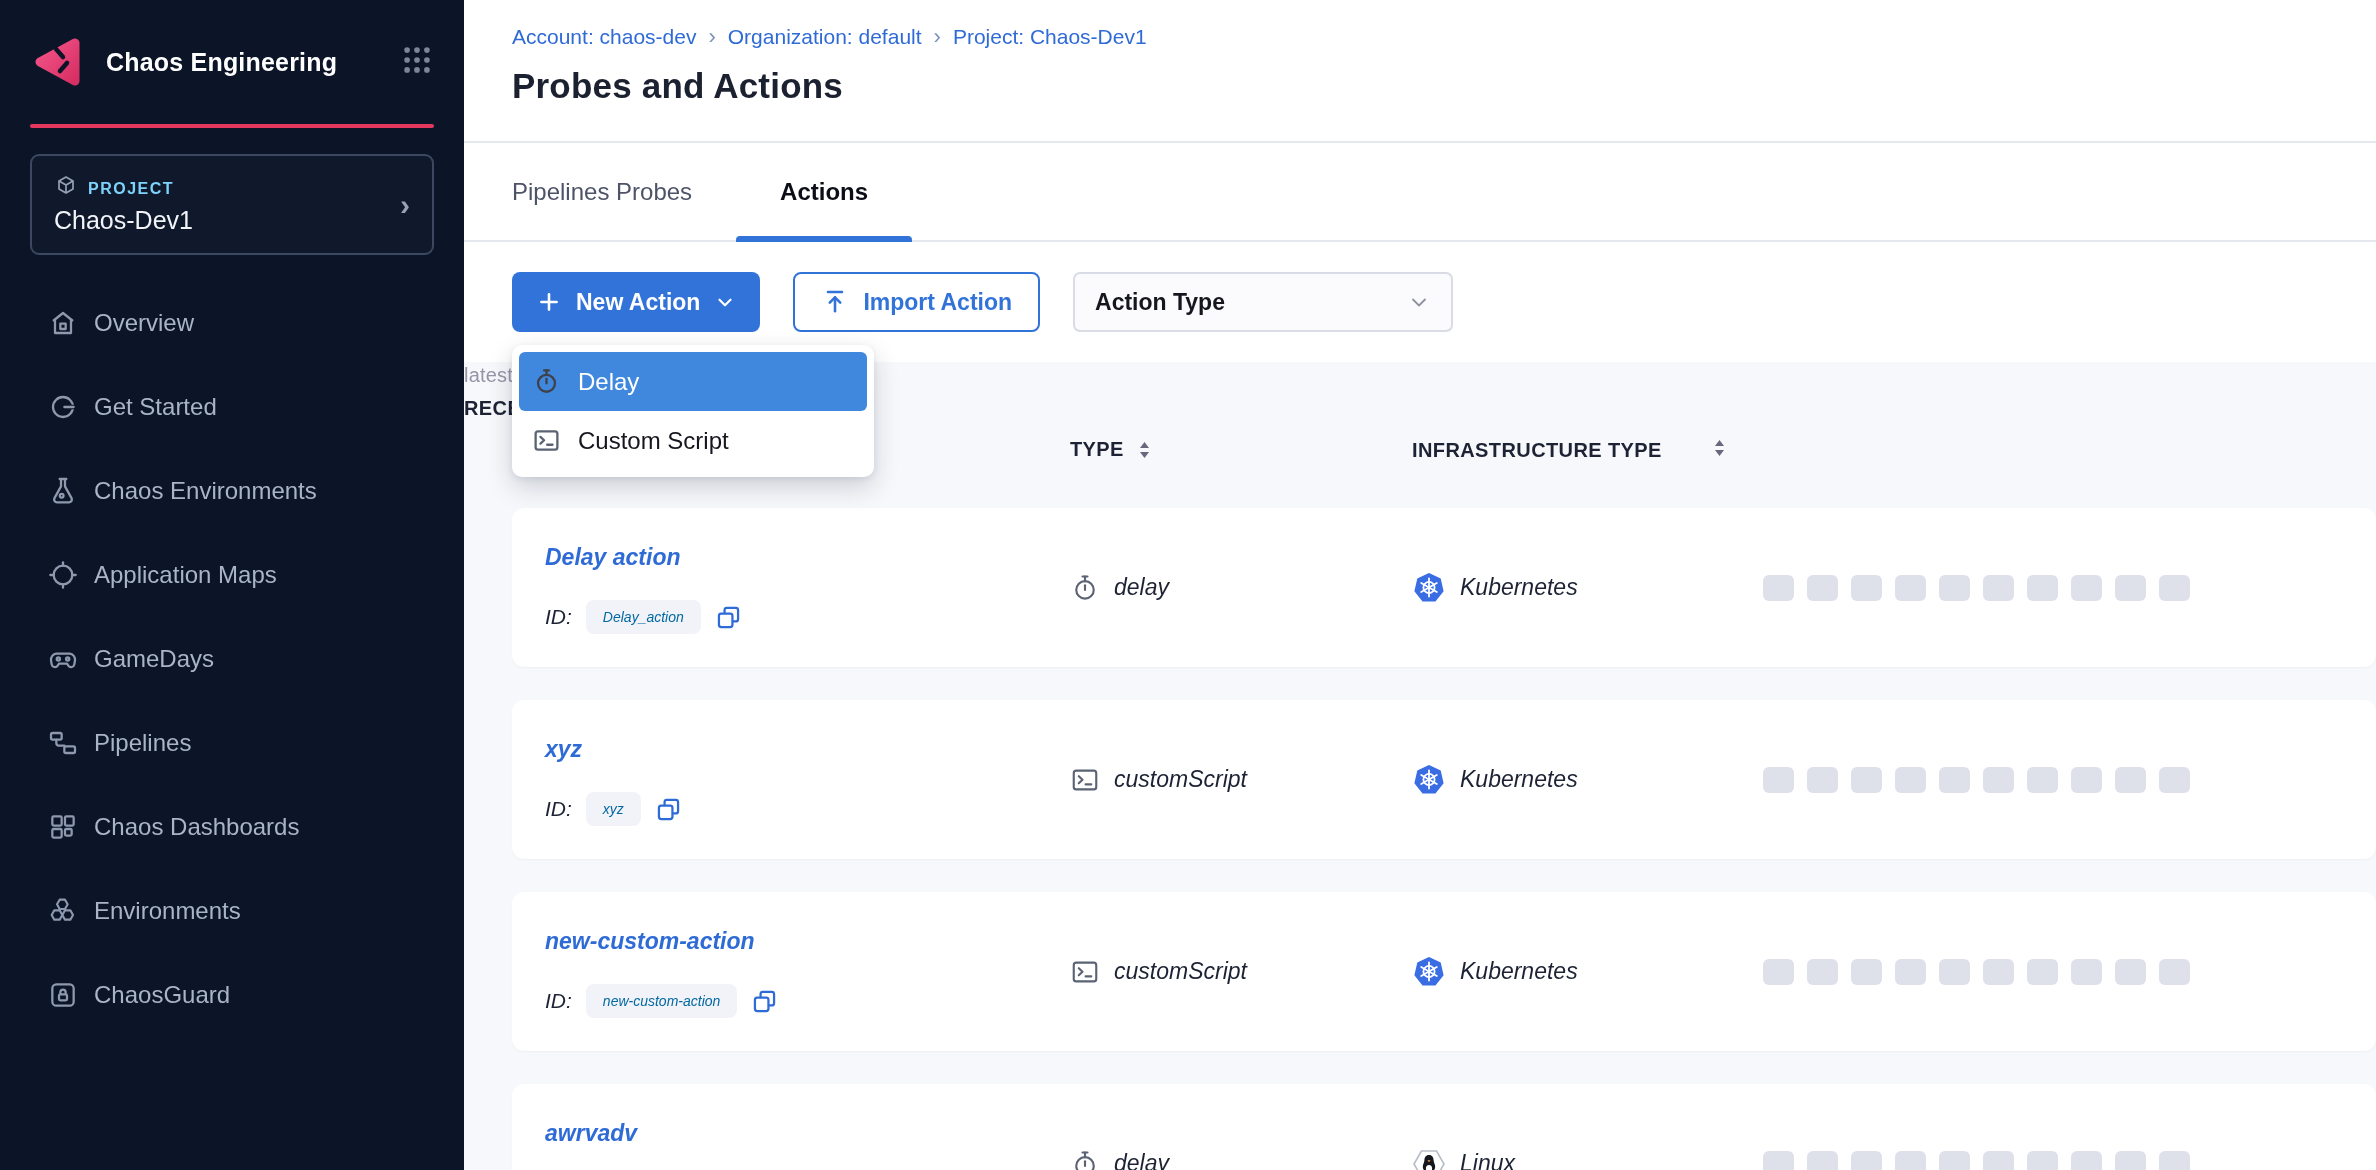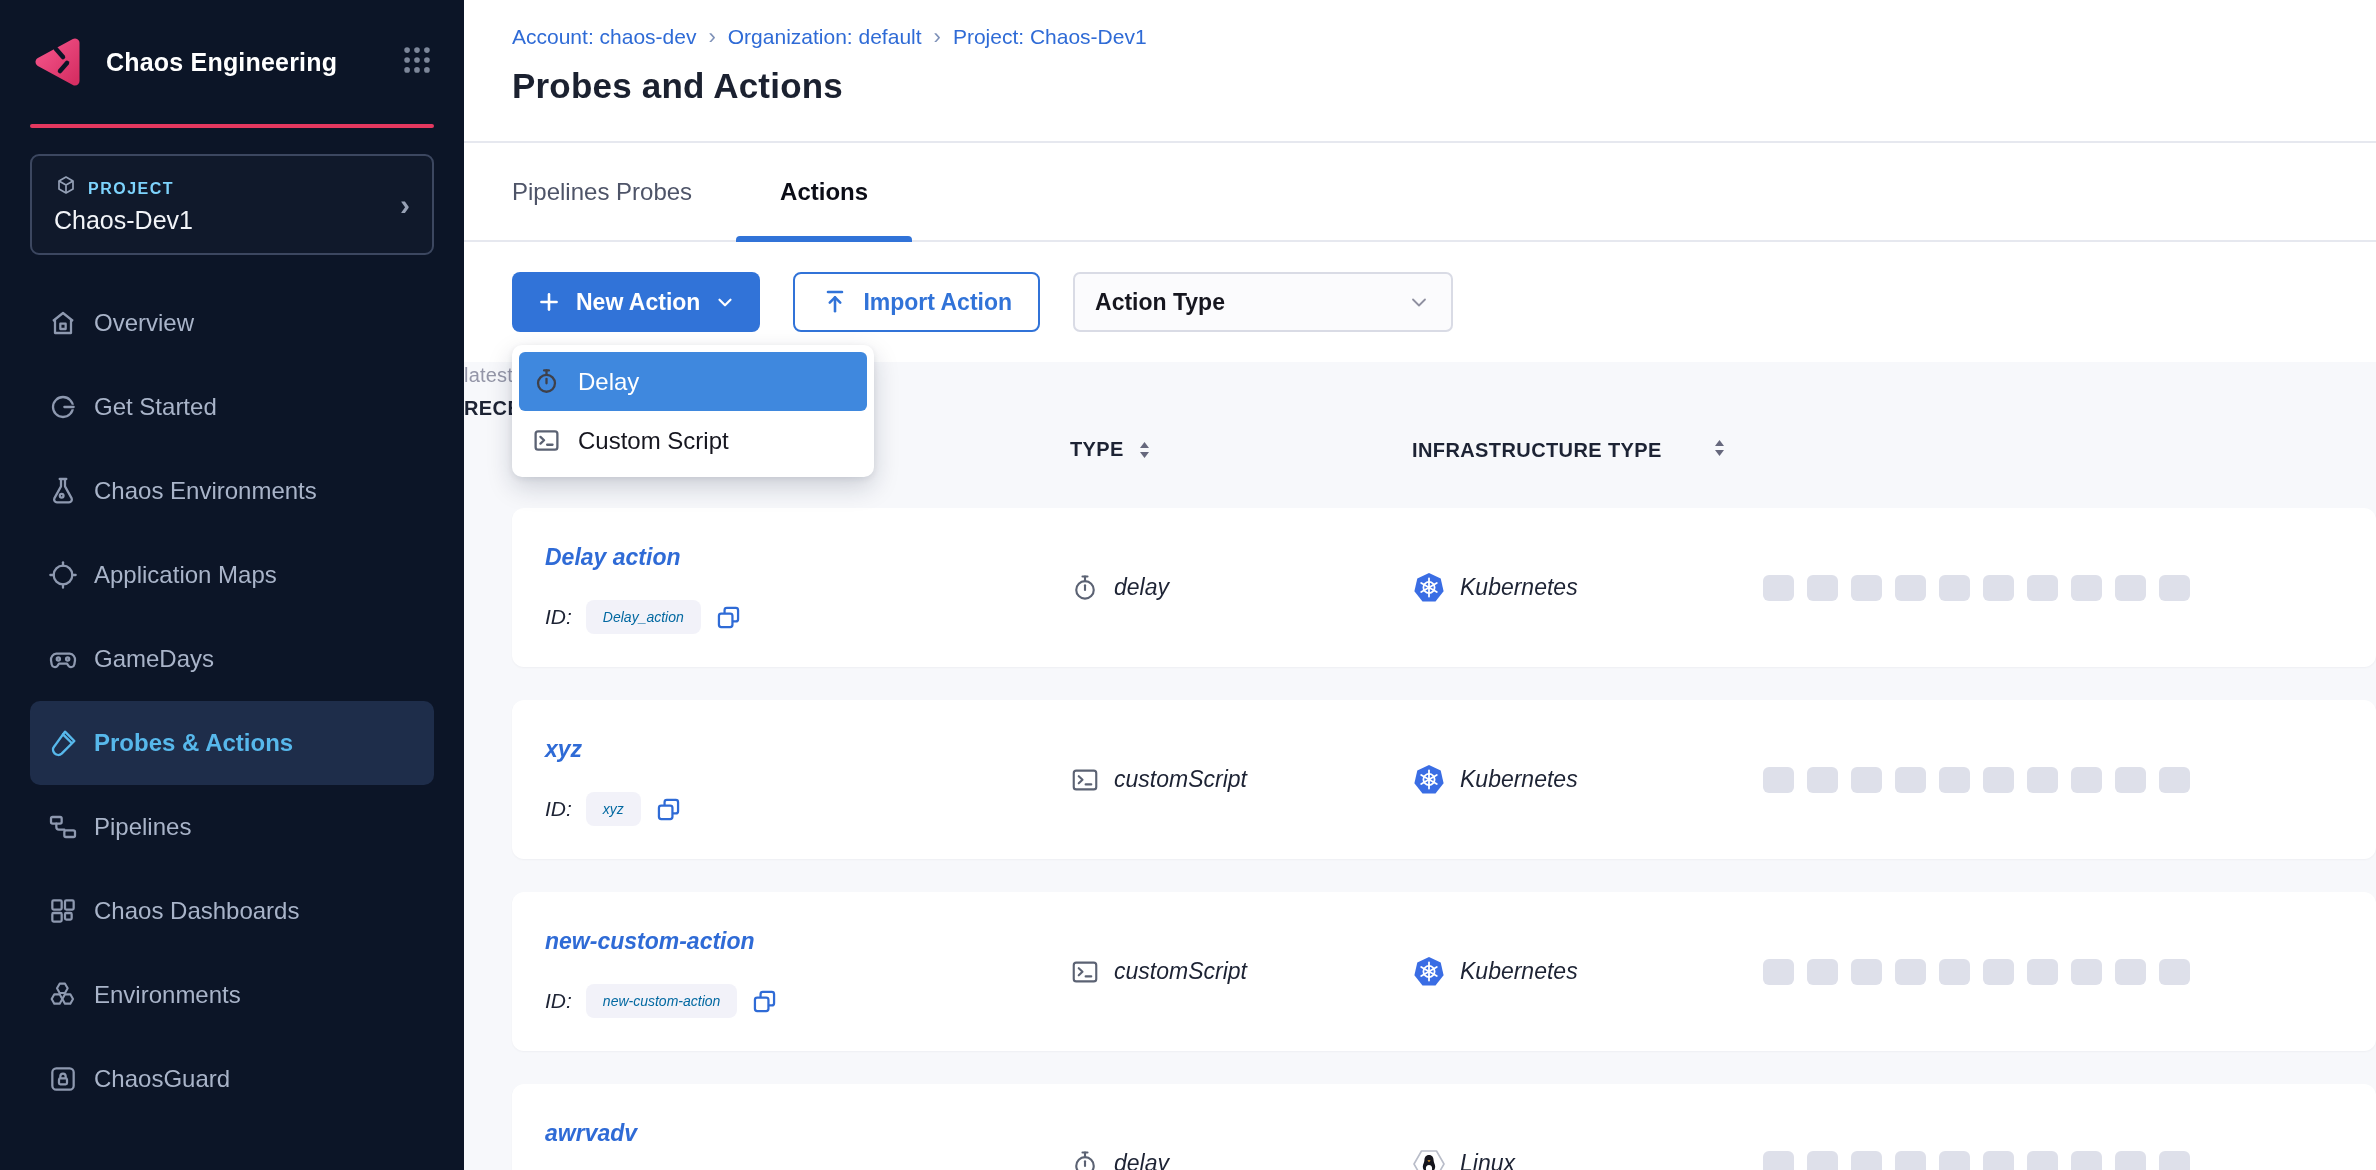--- a/index.html
+++ b/index.html
@@ -171,29 +171,20 @@
     <div class="nav-item">
       <span class="nico">
         <svg width="32" height="32" viewBox="0 0 24 24" fill="none" stroke="currentColor" stroke-width="1.7" stroke-linejoin="round">
           <path d="M7 8 H17 A4.5 4.5 0 0 1 21 13 L20.5 16 A2.5 2.5 0 0 1 16 17 L15 15.5 H9 L8 17 A2.5 2.5 0 0 1 3.5 16 L3 13 A4.5 4.5 0 0 1 7 8 Z"></path>
           <circle cx="8.5" cy="12" r="1.2"></circle>
             <circle cx="15.5" cy="12" r="1.2"></circle>
         </svg>
         </span>
       <span>GameDays</span>
     </div>
-    <div class="nav-item active">
-      <span class="nico">
-        <svg width="32" height="32" viewBox="0 0 24 24" fill="none" stroke="currentColor" stroke-width="1.8" stroke-linecap="round" stroke-linejoin="round">
-          <path d="M13.5 3.5 L20.5 10.5 L11 20 A3.9 3.9 0 0 1 5.5 14.5 Z"></path>
-            <line x1="12" y1="5.5" x2="18.5" y2="12"></line>
-        </svg>
-        </span>
-      <span>Probes &amp; Actions</span>
-    </div>
     <div class="nav-item">
       <span class="nico">
         <svg width="32" height="32" viewBox="0 0 24 24" fill="none" stroke="currentColor" stroke-width="1.7" stroke-linejoin="round">
           <rect x="3" y="4.5" width="8" height="5" rx="1.2"></rect>
             <rect x="13" y="14.5" width="8" height="5" rx="1.2"></rect>
           <path d="M7 9.5 V12 A2 2 0 0 0 9 14 H13" stroke-linecap="round"></path>
         </svg>
         </span>
       <span>Pipelines</span>
     </div>

